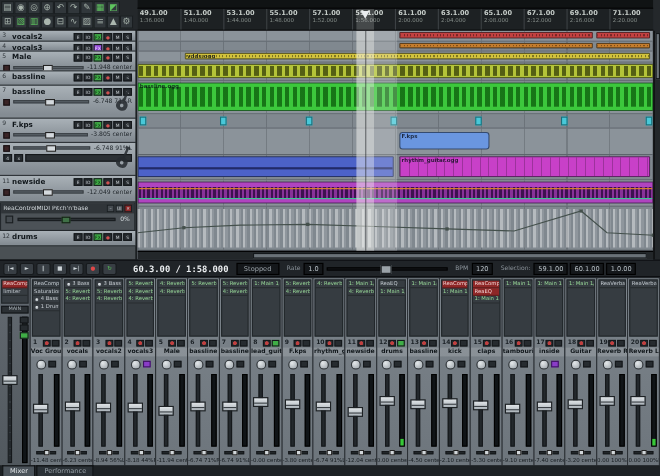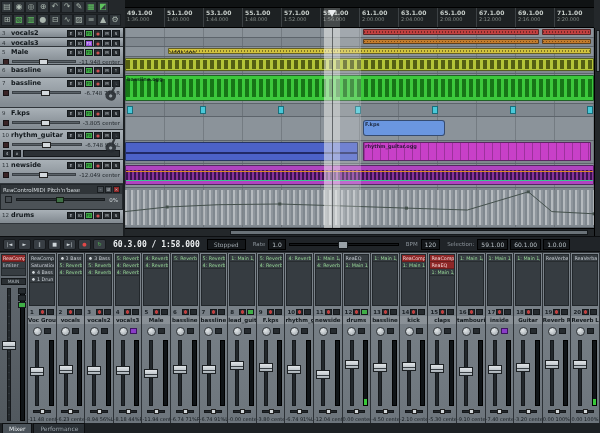--- a/index.html
+++ b/index.html
@@ -96,21 +96,21 @@
   #vscroll{position:absolute;left:594px;top:28px;width:6px;height:208px;background:#23272a;border-left:1px solid #000;}
   .vthumb{position:absolute;left:1px;top:2px;width:4px;height:42px;background:#6a7278;border:1px solid #14181b;cursor:pointer;}
 
   
   #transport{position:absolute;left:0;top:236px;width:600px;height:16px;background:#202428;
              border-top:1px solid #0c0e10;border-bottom:1px solid #0c0e10;
              display:flex;align-items:center;gap:3px;padding:0 3px;}
   .pbtn{width:13px;height:11px;background:#383e44;border:1px solid #171a1d;border-radius:2px;
         color:#cfd6da;font-size:5px;line-height:9px;text-align:center;cursor:pointer;flex:0 0 13px;}
   #t-time{font-family:"DejaVu Sans Mono",monospace;font-size:8px;font-weight:bold;color:#eceff1;
-          margin-left:4px;white-space:nowrap;}
+          margin-left:12px;white-space:nowrap;}
   #t-status{background:#14171a;border:1px solid #000;color:#9aa2a8;font-size:6px;
             padding:1px 6px;margin-left:4px;}
   .t-label{font-size:5.5px;color:#8b939a;margin-left:4px;}
   .t-box{background:#14171a;border:1px solid #000;color:#b8c0c6;font-size:6px;padding:1px 3px;
          min-width:16px;text-align:center;cursor:text;}
   #rate-slider{position:relative;width:110px;height:3px;background:#14171a;border:1px solid #000;}
   .rs-thumb{position:absolute;left:45%;top:-3px;width:10px;height:8px;background:#9aa2a8;border:1px solid #14181b;}
 
   
   #mixer{position:absolute;left:0;top:253px;width:600px;height:180px;background:#3a3f44;}
@@ -392,32 +392,20 @@
         </div>
         <div class="tctl">
           <div class="recsq"></div>
           <div class="tslider">
             <div class="tthumb"></div>
           </div>
           <div class="tvol">-3.805 center</div>
         </div>
       </div>
       <div class="trow" style="height: 30px;">
-        <div class="thdr">
-          <div class="tnum">10</div>
-          <div class="tname">rhythm_guitar</div>
-          <div class="tbtns">
-            <div class="tbtn">E</div>
-            <div class="tbtn">IO</div>
-            <div class="tbtn green">FX</div>
-            <div class="tbtn rec">●</div>
-            <div class="tbtn">M</div>
-            <div class="tbtn">S</div>
-          </div>
-        </div>
         <div class="tctl">
           <div class="recsq"></div>
           <div class="tslider">
             <div class="tthumb"></div>
           </div>
           <div class="tvol">-6.748 91%L</div>
         </div>
         <div class="textra">
           <div class="tbtn">4</div>
           <div class="tbtn">x</div>

